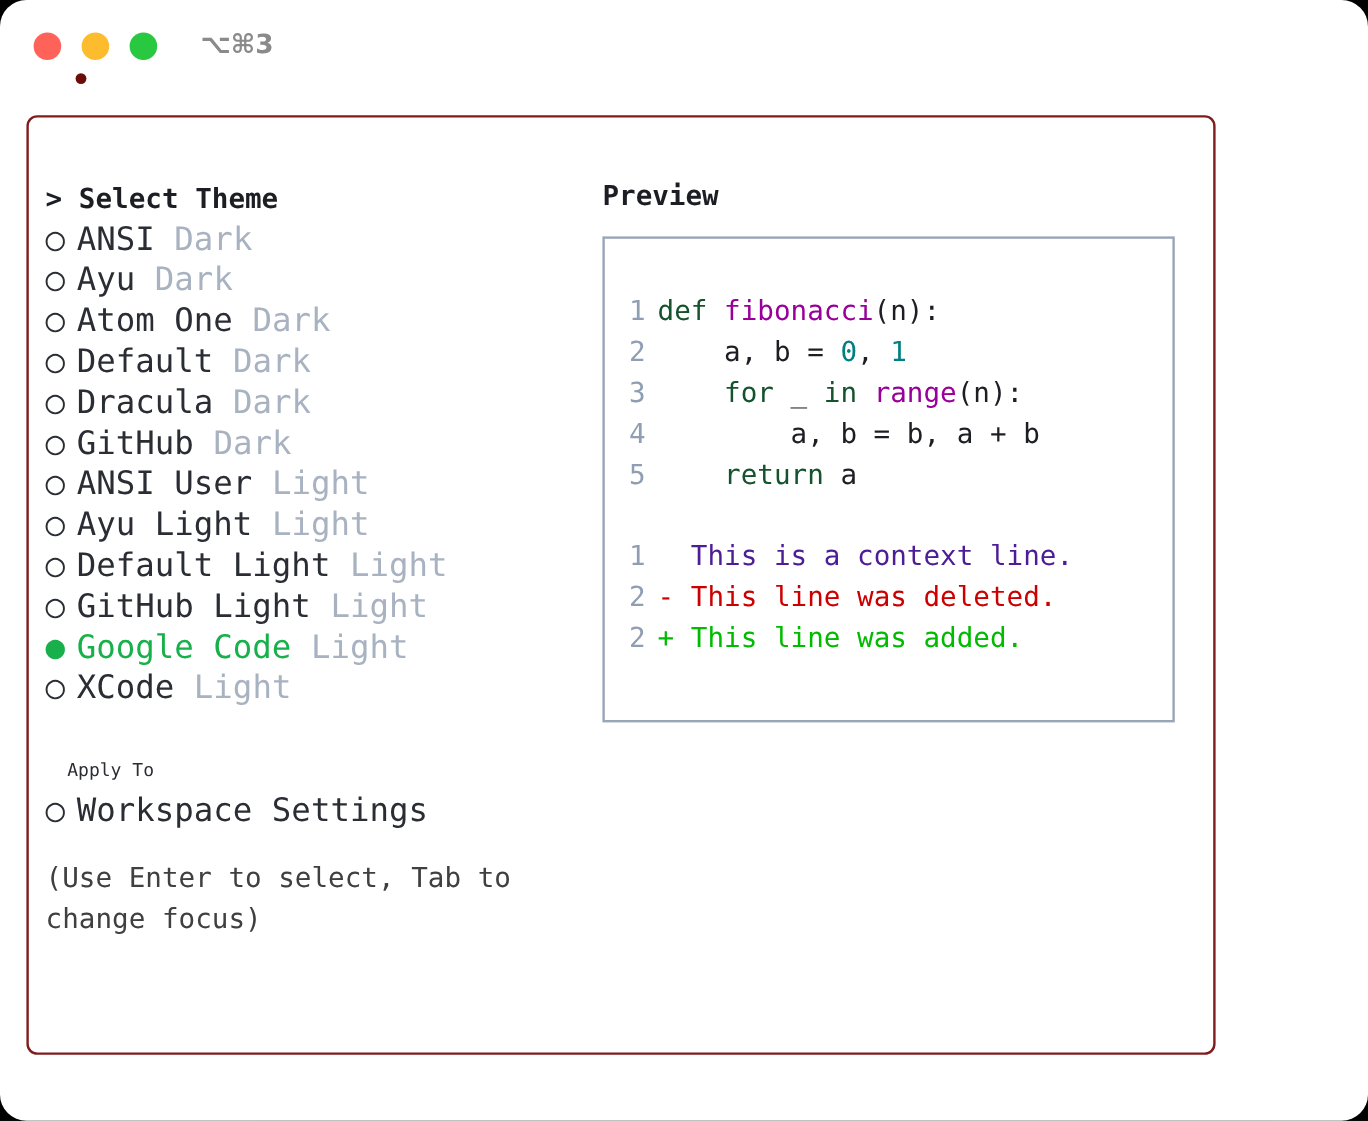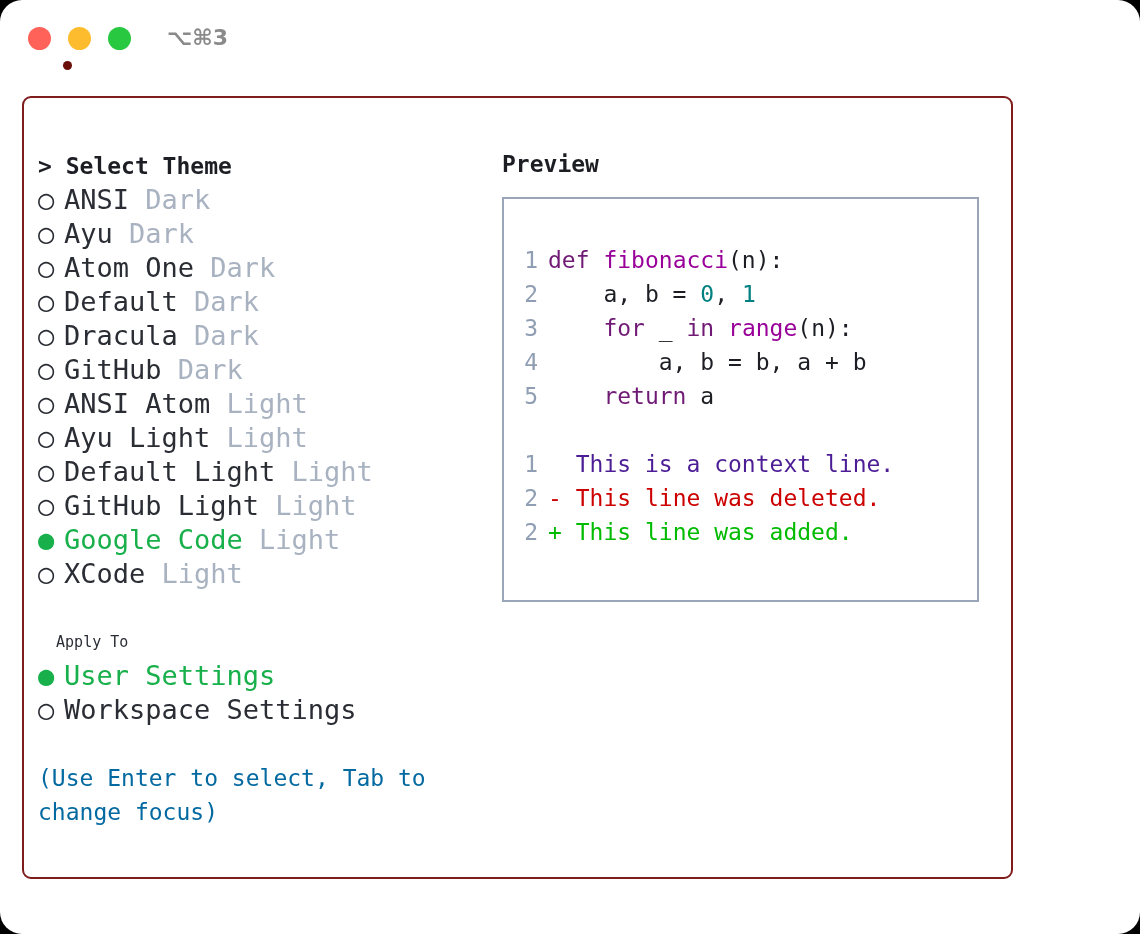--- a/index.html
+++ b/index.html
@@ -96,24 +96,24 @@
   .opt-kind { color: #a8b2c0; }
 
   #applyto-head {
     font-size: 15px;
     line-height: 34px;
     white-space: pre;
     color: #2a2d34;
     margin-top: 34px;
   }
   #hint {
-    margin-top: 34px;
-    font-size: 23px;
-    line-height: 34px;
-    color: #0369a1;
+    margin-top: 22px;
+    font-size: 23px;
+    line-height: 34px;
+    color: #404040;
     width: 420px;
     white-space: pre-wrap;
   }
 
   
   #right-col {
     position: absolute;
     left: 478px; top: 51px;
     width: 490px;
   }
@@ -142,21 +142,21 @@
     line-height: 34px;
     white-space: pre;
   }
   .lnum {
     display: inline-block;
     width: 22px;
     text-align: right;
     color: #8f9eb3;
     margin-right: 10px;
   }
-  .kw   { color: #701a75; }
+  .kw   { color: #14532d; }
   .fn   { color: #990099; }
   .num  { color: #008080; }
   .plain{ color: #1c1e24; }
   .ctx  { color: #4c1d95; }
   .del  { color: #cc0000; }
   .add  { color: #00bb00; }
   .gap  { height: 34px; }
 </style>
 </head>
 <body>
@@ -176,31 +176,30 @@
 
     <div id="left-col">
       <div class="head-row">&gt; Select Theme</div>
       <div id="theme-items">
           <div class="opt-row"><span class="marker">○</span><span class="opt-name">ANSI</span><span> </span><span class="opt-kind">Dark</span></div>
           <div class="opt-row"><span class="marker">○</span><span class="opt-name">Ayu</span><span> </span><span class="opt-kind">Dark</span></div>
           <div class="opt-row"><span class="marker">○</span><span class="opt-name">Atom One</span><span> </span><span class="opt-kind">Dark</span></div>
           <div class="opt-row"><span class="marker">○</span><span class="opt-name">Default</span><span> </span><span class="opt-kind">Dark</span></div>
           <div class="opt-row"><span class="marker">○</span><span class="opt-name">Dracula</span><span> </span><span class="opt-kind">Dark</span></div>
           <div class="opt-row"><span class="marker">○</span><span class="opt-name">GitHub</span><span> </span><span class="opt-kind">Dark</span></div>
-          <div class="opt-row"><span class="marker">○</span><span class="opt-name">ANSI Atom</span><span> </span><span class="opt-kind">Light</span></div>
+          <div class="opt-row"><span class="marker">○</span><span class="opt-name">ANSI User</span><span> </span><span class="opt-kind">Light</span></div>
           <div class="opt-row"><span class="marker">○</span><span class="opt-name">Ayu Light</span><span> </span><span class="opt-kind">Light</span></div>
           <div class="opt-row"><span class="marker">○</span><span class="opt-name">Default Light</span><span> </span><span class="opt-kind">Light</span></div>
           <div class="opt-row"><span class="marker">○</span><span class="opt-name">GitHub Light</span><span> </span><span class="opt-kind">Light</span></div>
           <div class="opt-row selected"><span class="marker">●</span><span class="opt-name">Google Code</span><span> </span><span class="opt-kind">Light</span></div>
           <div class="opt-row"><span class="marker">○</span><span class="opt-name">XCode</span><span> </span><span class="opt-kind">Light</span></div>
         </div>
 
       <div id="applyto-head">  Apply To</div>
       <div id="applyto-items">
-          <div class="opt-row selected"><span class="marker">●</span><span class="opt-name">User Settings</span></div>
           <div class="opt-row"><span class="marker">○</span><span class="opt-name">Workspace Settings</span></div>
         </div>
 
       <div id="hint">(Use Enter to select, Tab to change focus)</div>
     </div>
 
     <div id="right-col">
       <div id="preview-title">Preview</div>
       <div id="preview-box">
         <div id="code-area">

